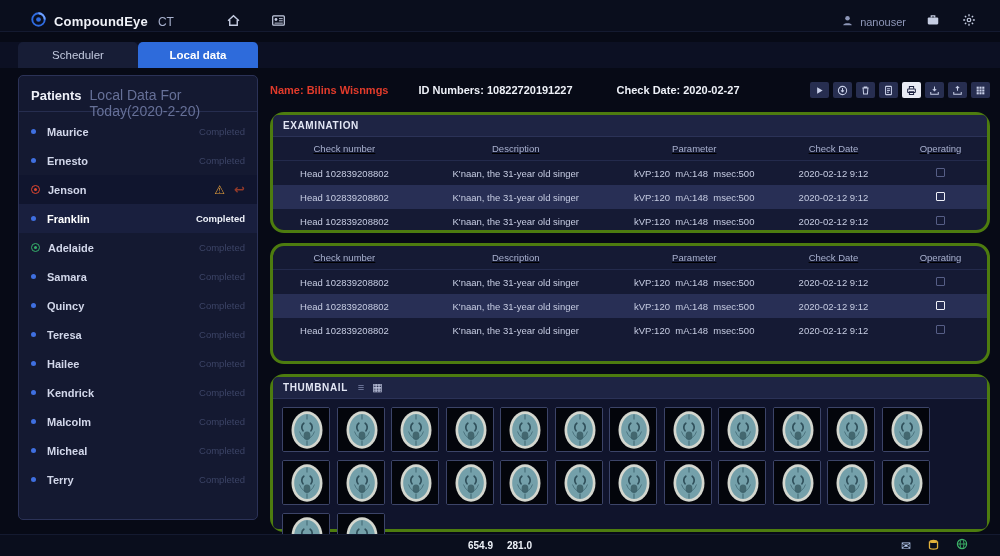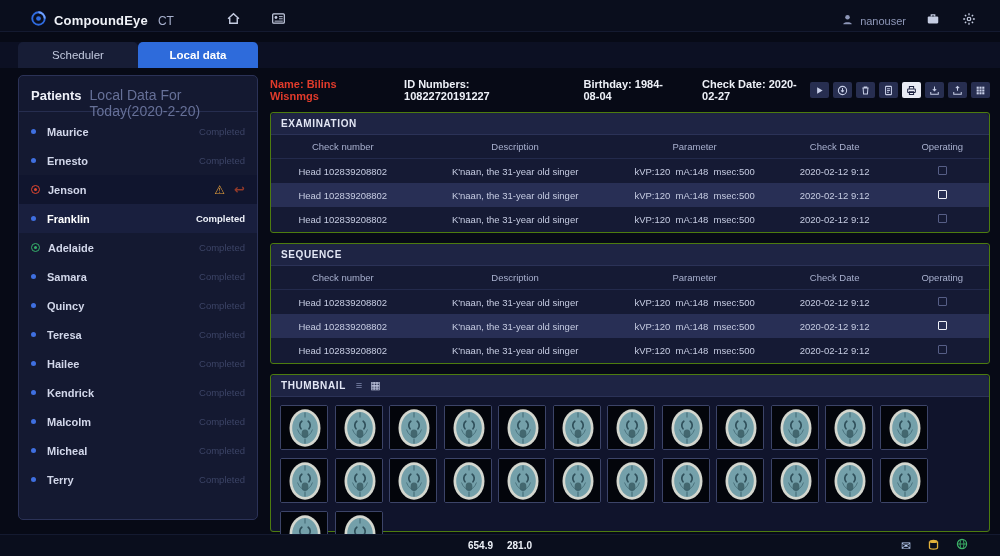--- a/index.html
+++ b/index.html
@@ -1,21 +1,21 @@
 <!DOCTYPE html>
 <html><head>
 <meta charset="utf-8">
 <style>
   * { margin:0; padding:0; box-sizing:border-box; }
   body { background:#02040a; font-family:"Liberation Sans","DejaVu Sans",sans-serif; }
   .screen { position:relative; width:1000px; height:556px; background:#070a16; overflow:hidden; }
 
   
   .topbar { position:absolute; top:0; left:0; right:0; height:32px; background:#0a0e1d;
-            border-bottom:1px solid #141a30; display:flex; align-items:flex-end; padding:0 16px; }
+            border-bottom:1px solid #141a30; display:flex; align-items:flex-start; padding:11px 16px; }
   .logo { display:flex; align-items:center; gap:7px; margin-left:14px; }
   .logo-text { font-size:13px; font-weight:700; color:#f0f2f8; letter-spacing:0.2px; }
   .logo-suffix { font-size:12px; color:#a7b0cd; margin-left:3px; }
   .topnav { display:flex; gap:26px; margin-left:50px; }
   .icon-btn { background:none; border:none; color:#c6cde2; display:flex; align-items:center; cursor:pointer; padding:2px; }
   .topbar-right { margin-left:auto; display:flex; align-items:center; gap:18px; margin-right:6px; }
   .user-chip { display:flex; align-items:center; gap:6px; color:#8e97b8; font-size:11px; cursor:pointer; }
 
   
   .tabbar { position:absolute; top:42px; left:0; right:0; height:26px; background:#0c1023; display:flex; padding-left:18px; }
@@ -55,28 +55,28 @@
   .info-bar { height:30px; display:flex; align-items:center; }
   .info-item { font-size:11px; font-weight:700; color:#eef1f8; }
   .info-name { color:#e23b2b; margin-right:30px; }
   .info-id { margin-right:44px; }
   .info-birthday { margin-right:24px; }
   .toolbar { margin-left:auto; display:flex; gap:4px; }
   .tool-btn { width:19px; height:16px; background:#272e50; border:none; border-radius:2px;
               display:flex; align-items:center; justify-content:center; color:#c9d0e8; cursor:pointer; padding:0; }
   .tool-btn.active { background:#e9ebf4; color:#1c2240; }
 
-  .section { position:absolute; left:0; width:720px; background:#151a34; border:1px solid #4d7c0f; border-radius:3px; }
+  .section { position:absolute; left:0; width:720px; background:#151a34; border:3px solid #4d7c0f; border-radius:14px; }
   #exam-section { top:37px; height:121px; }
   #seq-section { top:168px; height:121px; }
   #thumb-section { top:299px; height:158px; }
   .sec-header { height:22px; background:#1e2444; border-bottom:1px solid #2b3257; border-radius:5px 5px 0 0;
                 display:flex; align-items:center; padding:0 10px; }
   .sec-title { font-size:10px; font-weight:700; letter-spacing:0.6px; color:#e2e6f4; }
-  .thead { display:flex; height:24px; align-items:center; border-bottom:1px solid #232a4c; }
+  .thead { display:flex; height:24px; align-items:center; border-bottom:1px solid #232a4c;text-decoration:underline; }
   .th { font-size:9.5px; color:#a9b1cf; text-align:center; }
   .trow { display:flex; height:24px; align-items:center; cursor:pointer; }
   .trow.selected { background:#282f55; }
   .td { font-size:9.5px; color:#c6cce2; text-align:center; }
   .td.pre { white-space:pre; }
   .col0 { width:20%; } .col1 { width:28%; } .col2 { width:22%; } .col3 { width:17%; } .col4 { width:13%; }
   .cbx { display:inline-block; width:9px; height:9px; border:1px solid #565e86; border-radius:1px; cursor:pointer; }
   .cbx.checked { border:1.5px solid #eef0f8; }
 
   .thumb-header-icons { display:flex; gap:8px; margin-left:10px; align-items:center; }
@@ -258,21 +258,20 @@
     <span class="status">Completed</span>
   </div>
       </div>
   </div>
 
   <div class="right-panel">
 
     <div class="info-bar">
       <span class="info-item info-name">Name: Bilins Wisnmgs</span>
       <span class="info-item info-id">ID Numbers: 10822720191227</span>
-      <span class="info-item info-birthday">Birthday: 1984-08-04</span>
       <span class="info-item">Check Date: 2020-02-27</span>
       <div class="toolbar">
         <button class="tool-btn">
             <svg viewBox="0 0 12 12" width="11" height="11">
               <path d="M3.4 2.4l6 3.6-6 3.6z" fill="currentColor"></path>
             </svg>
           </button>
         <button class="tool-btn">
             <svg viewBox="0 0 12 12" width="11" height="11">
               <circle cx="6" cy="6" r="4.5" fill="none" stroke="currentColor" stroke-width="1.1"></circle>
@@ -356,23 +355,20 @@
             <div class="td col0">Head 102839208802</div>
             <div class="td col1">K'naan, the 31-year old singer</div>
             <div class="td col2 pre">kVP:120  mA:148  msec:500</div>
             <div class="td col3">2020-02-12 9:12</div>
             <div class="td col4"><span class="cbx"></span></div>
           </div>
         </div>
     </div>
 
     <div class="section" id="seq-section">
-      <div class="sec-header">
-        <span class="sec-title">SEQUENCE</span>
-      </div>
       <div class="thead">
           <div class="th col0">Check number</div>
           <div class="th col1">Description</div>
           <div class="th col2">Parameter</div>
           <div class="th col3">Check Date</div>
           <div class="th col4">Operating</div>
         </div>
       <div>
           <div class="trow">
             <div class="td col0">Head 102839208802</div>

